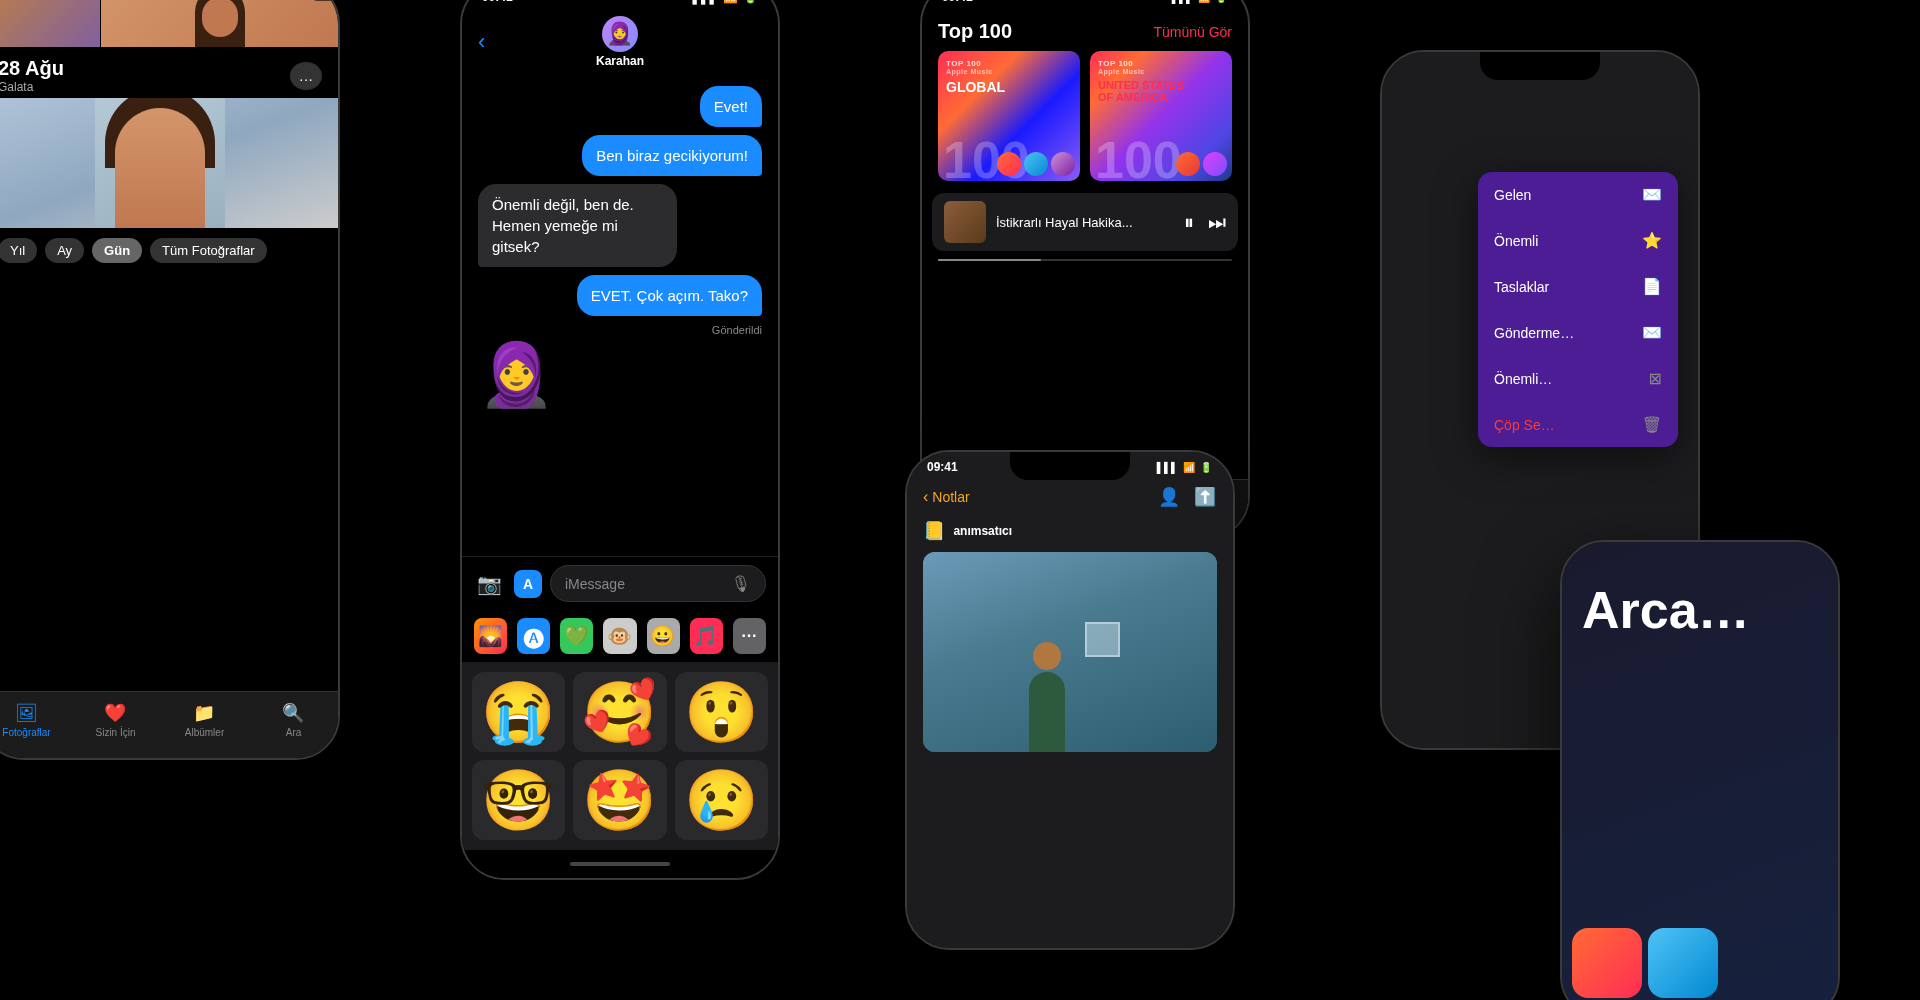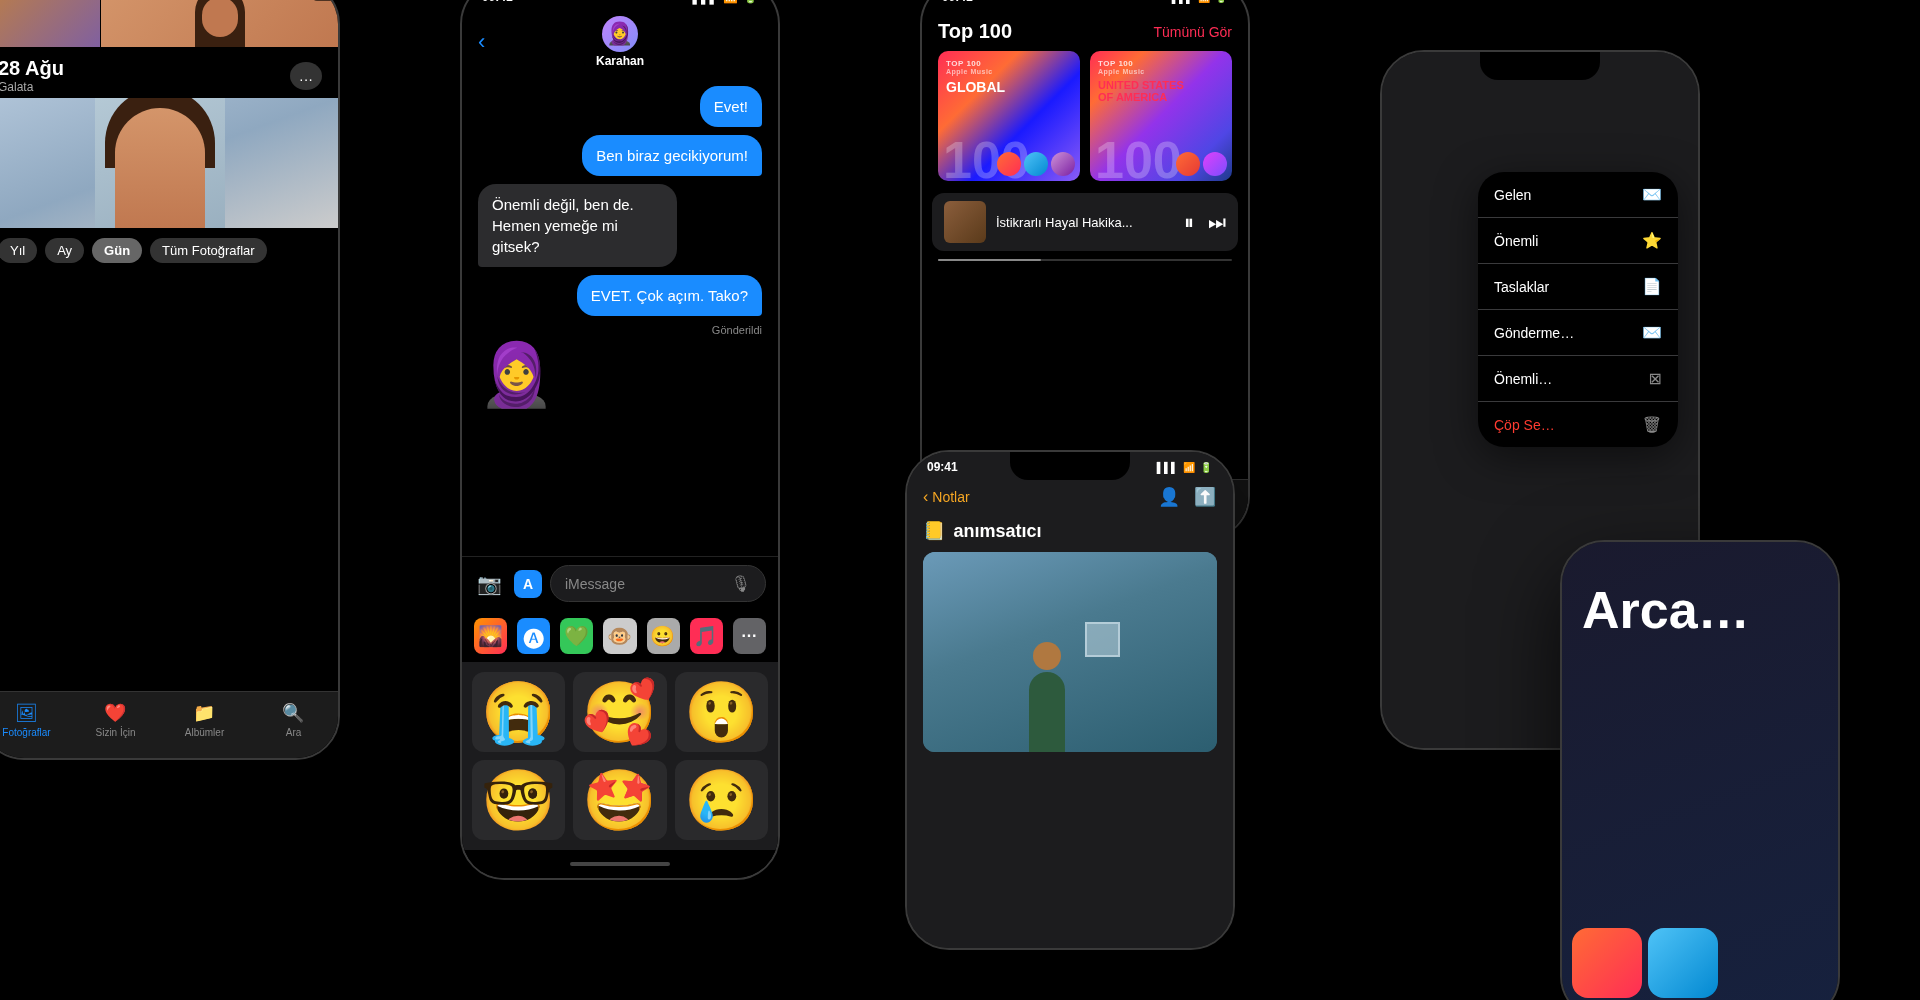--- a/index.html
+++ b/index.html
@@ -395,21 +395,21 @@
     }
     .notes-back { color: #f5a623; font-size: 14px; display: flex; align-items: center; gap: 4px; }
     .notes-actions { display: flex; gap: 14px; }
     .notes-title-row {
       display: flex;
       align-items: center;
       gap: 8px;
       padding: 4px 16px 10px;
     }
     .notes-title-row .folder-icon { font-size: 18px; color: #f5a623; }
-    .notes-title-row .note-name { font-size: 18px; font-weight: 700; }
+    .notes-title-row .note-name { font-size: 12px; font-weight: 700; }
     .notes-photo {
       width: calc(100% - 32px);
       margin: 0 16px;
       height: 200px;
       background: linear-gradient(160deg, #5b8fa8 0%, #4a7a8f 40%, #2c5e70 100%);
       border-radius: 12px;
       overflow: hidden;
       position: relative;
     }
 
@@ -418,22 +418,22 @@
       width: 320px;
       height: 700px;
       top: 50px;
       left: 1380px;
     }
     .mail-screen { background: #1c1c1e; color: #fff; }
     .mail-context-menu {
       position: absolute;
       right: 20px;
       top: 120px;
-      background: #000000;
-      border-radius: 26px;
+      background: #4c1d95;
+      border-radius: 14px;
       width: 200px;
       overflow: hidden;
       box-shadow: 0 10px 40px rgba(0,0,0,0.5);
     }
     .mail-menu-item {
       display: flex;
       justify-content: space-between;
       align-items: center;
       padding: 13px 16px;
       font-size: 14px;

